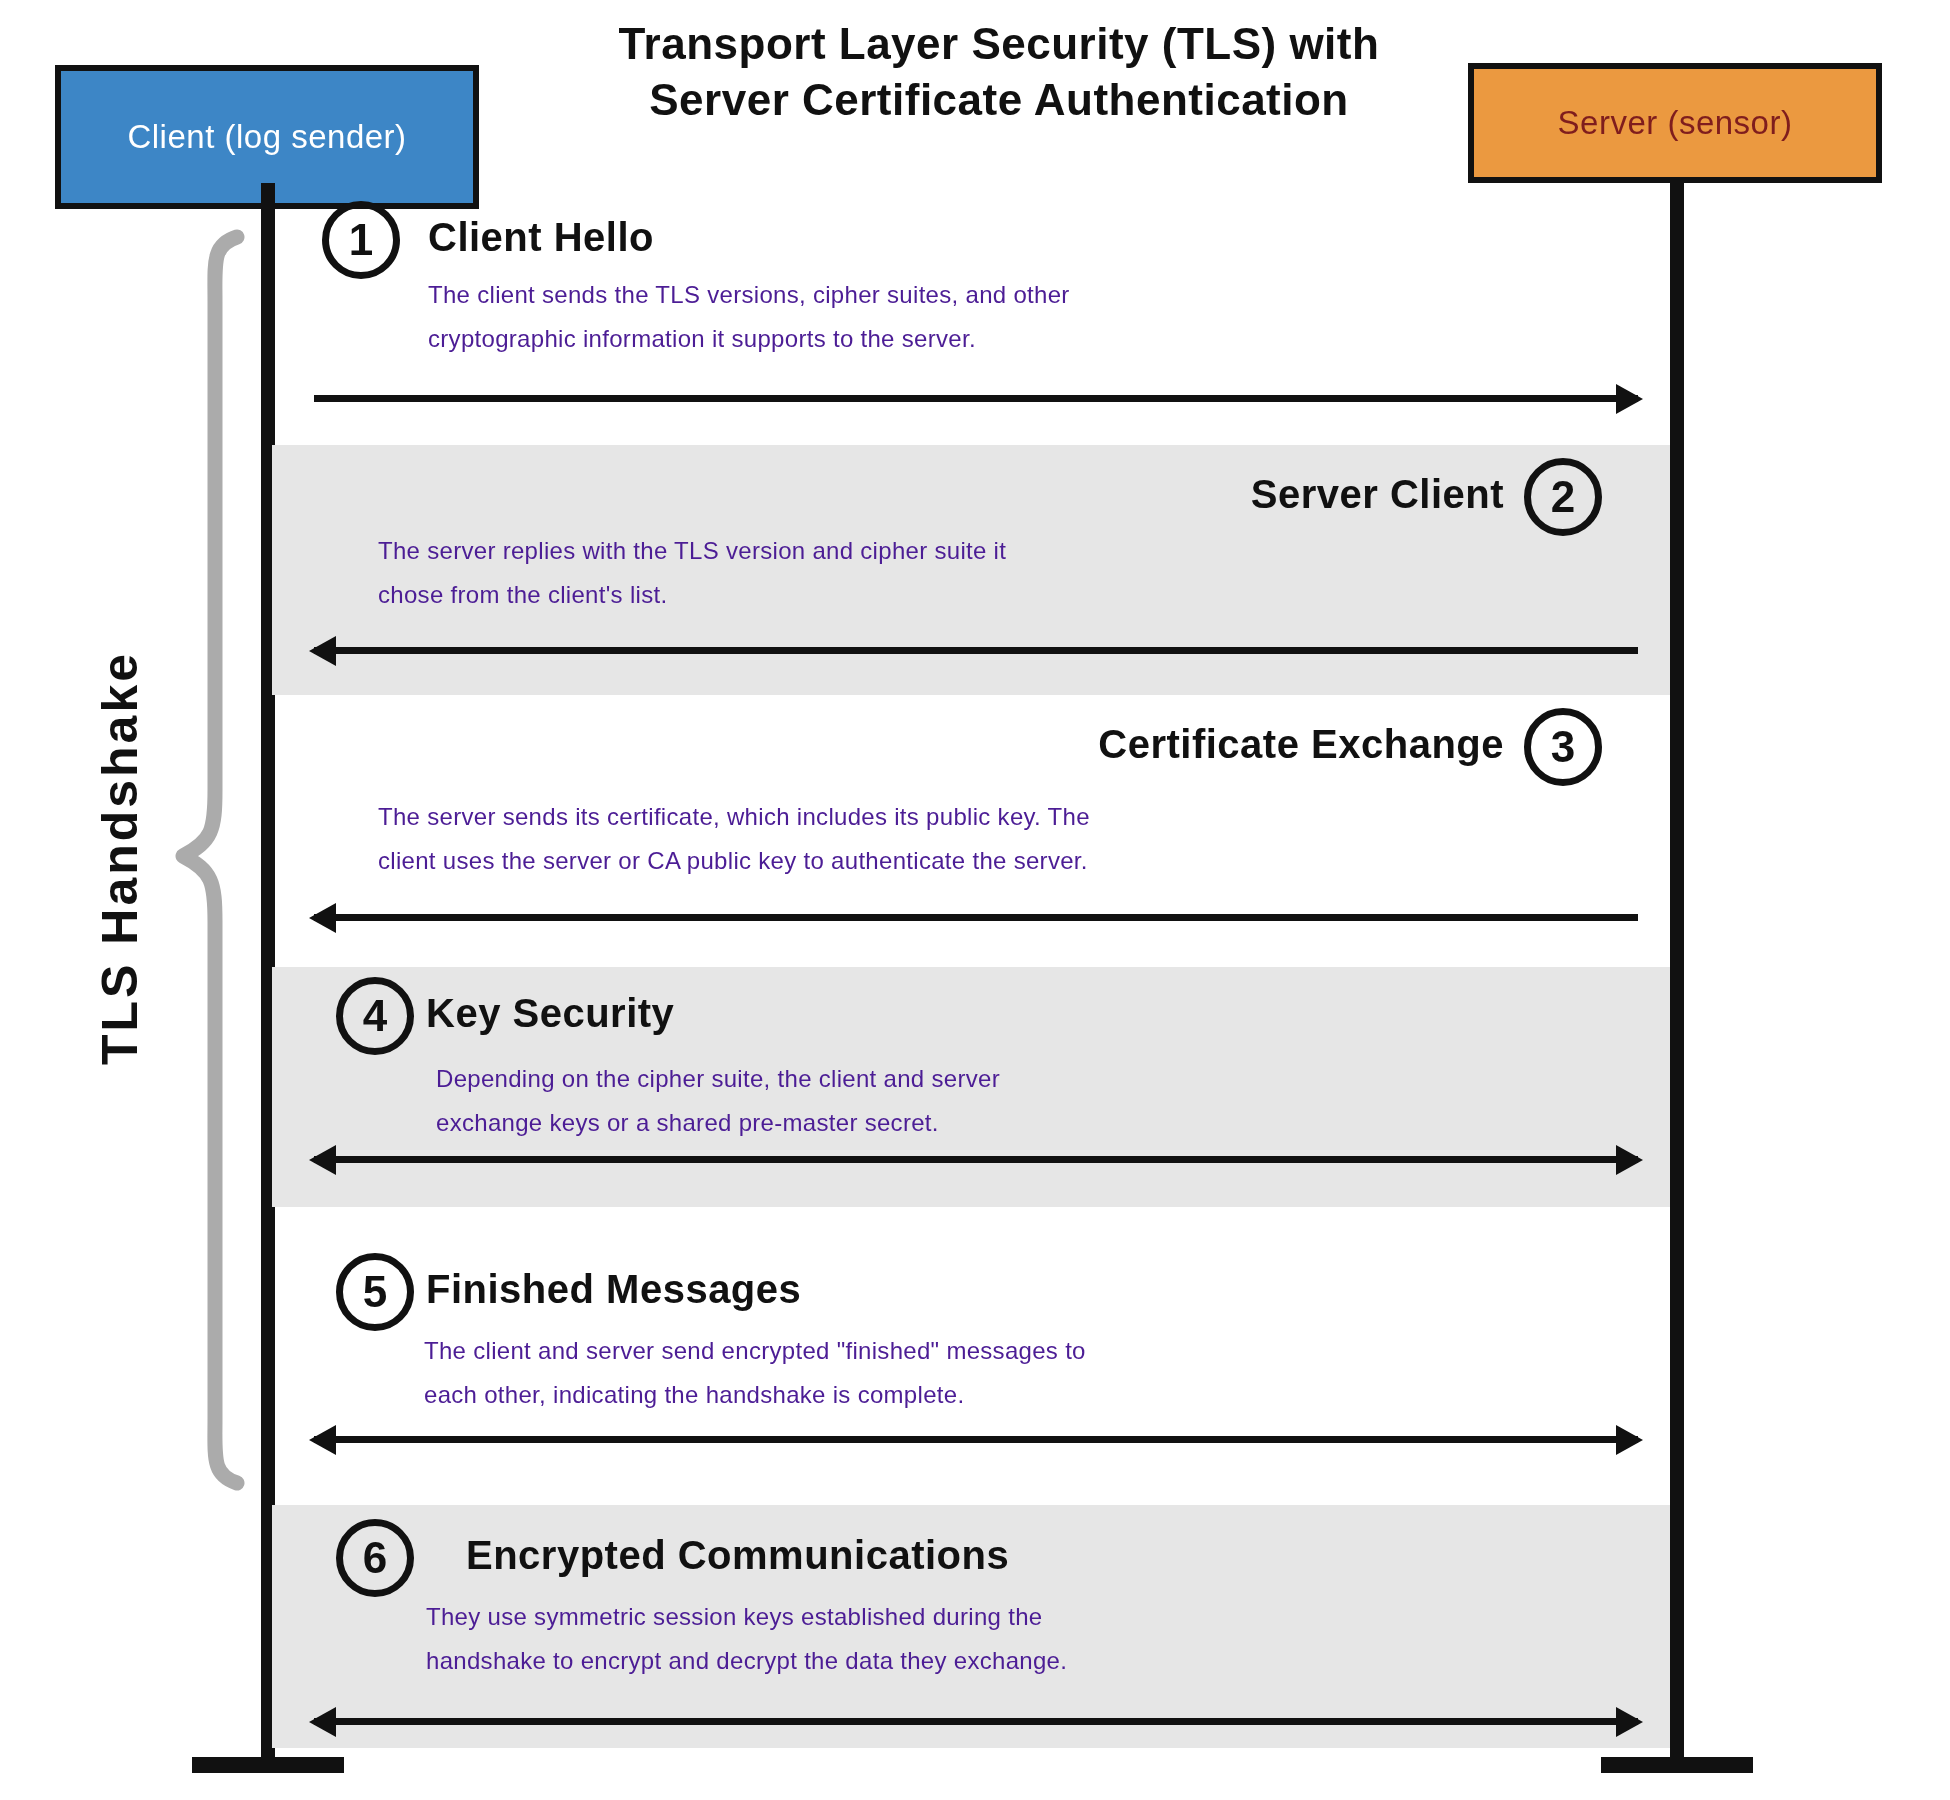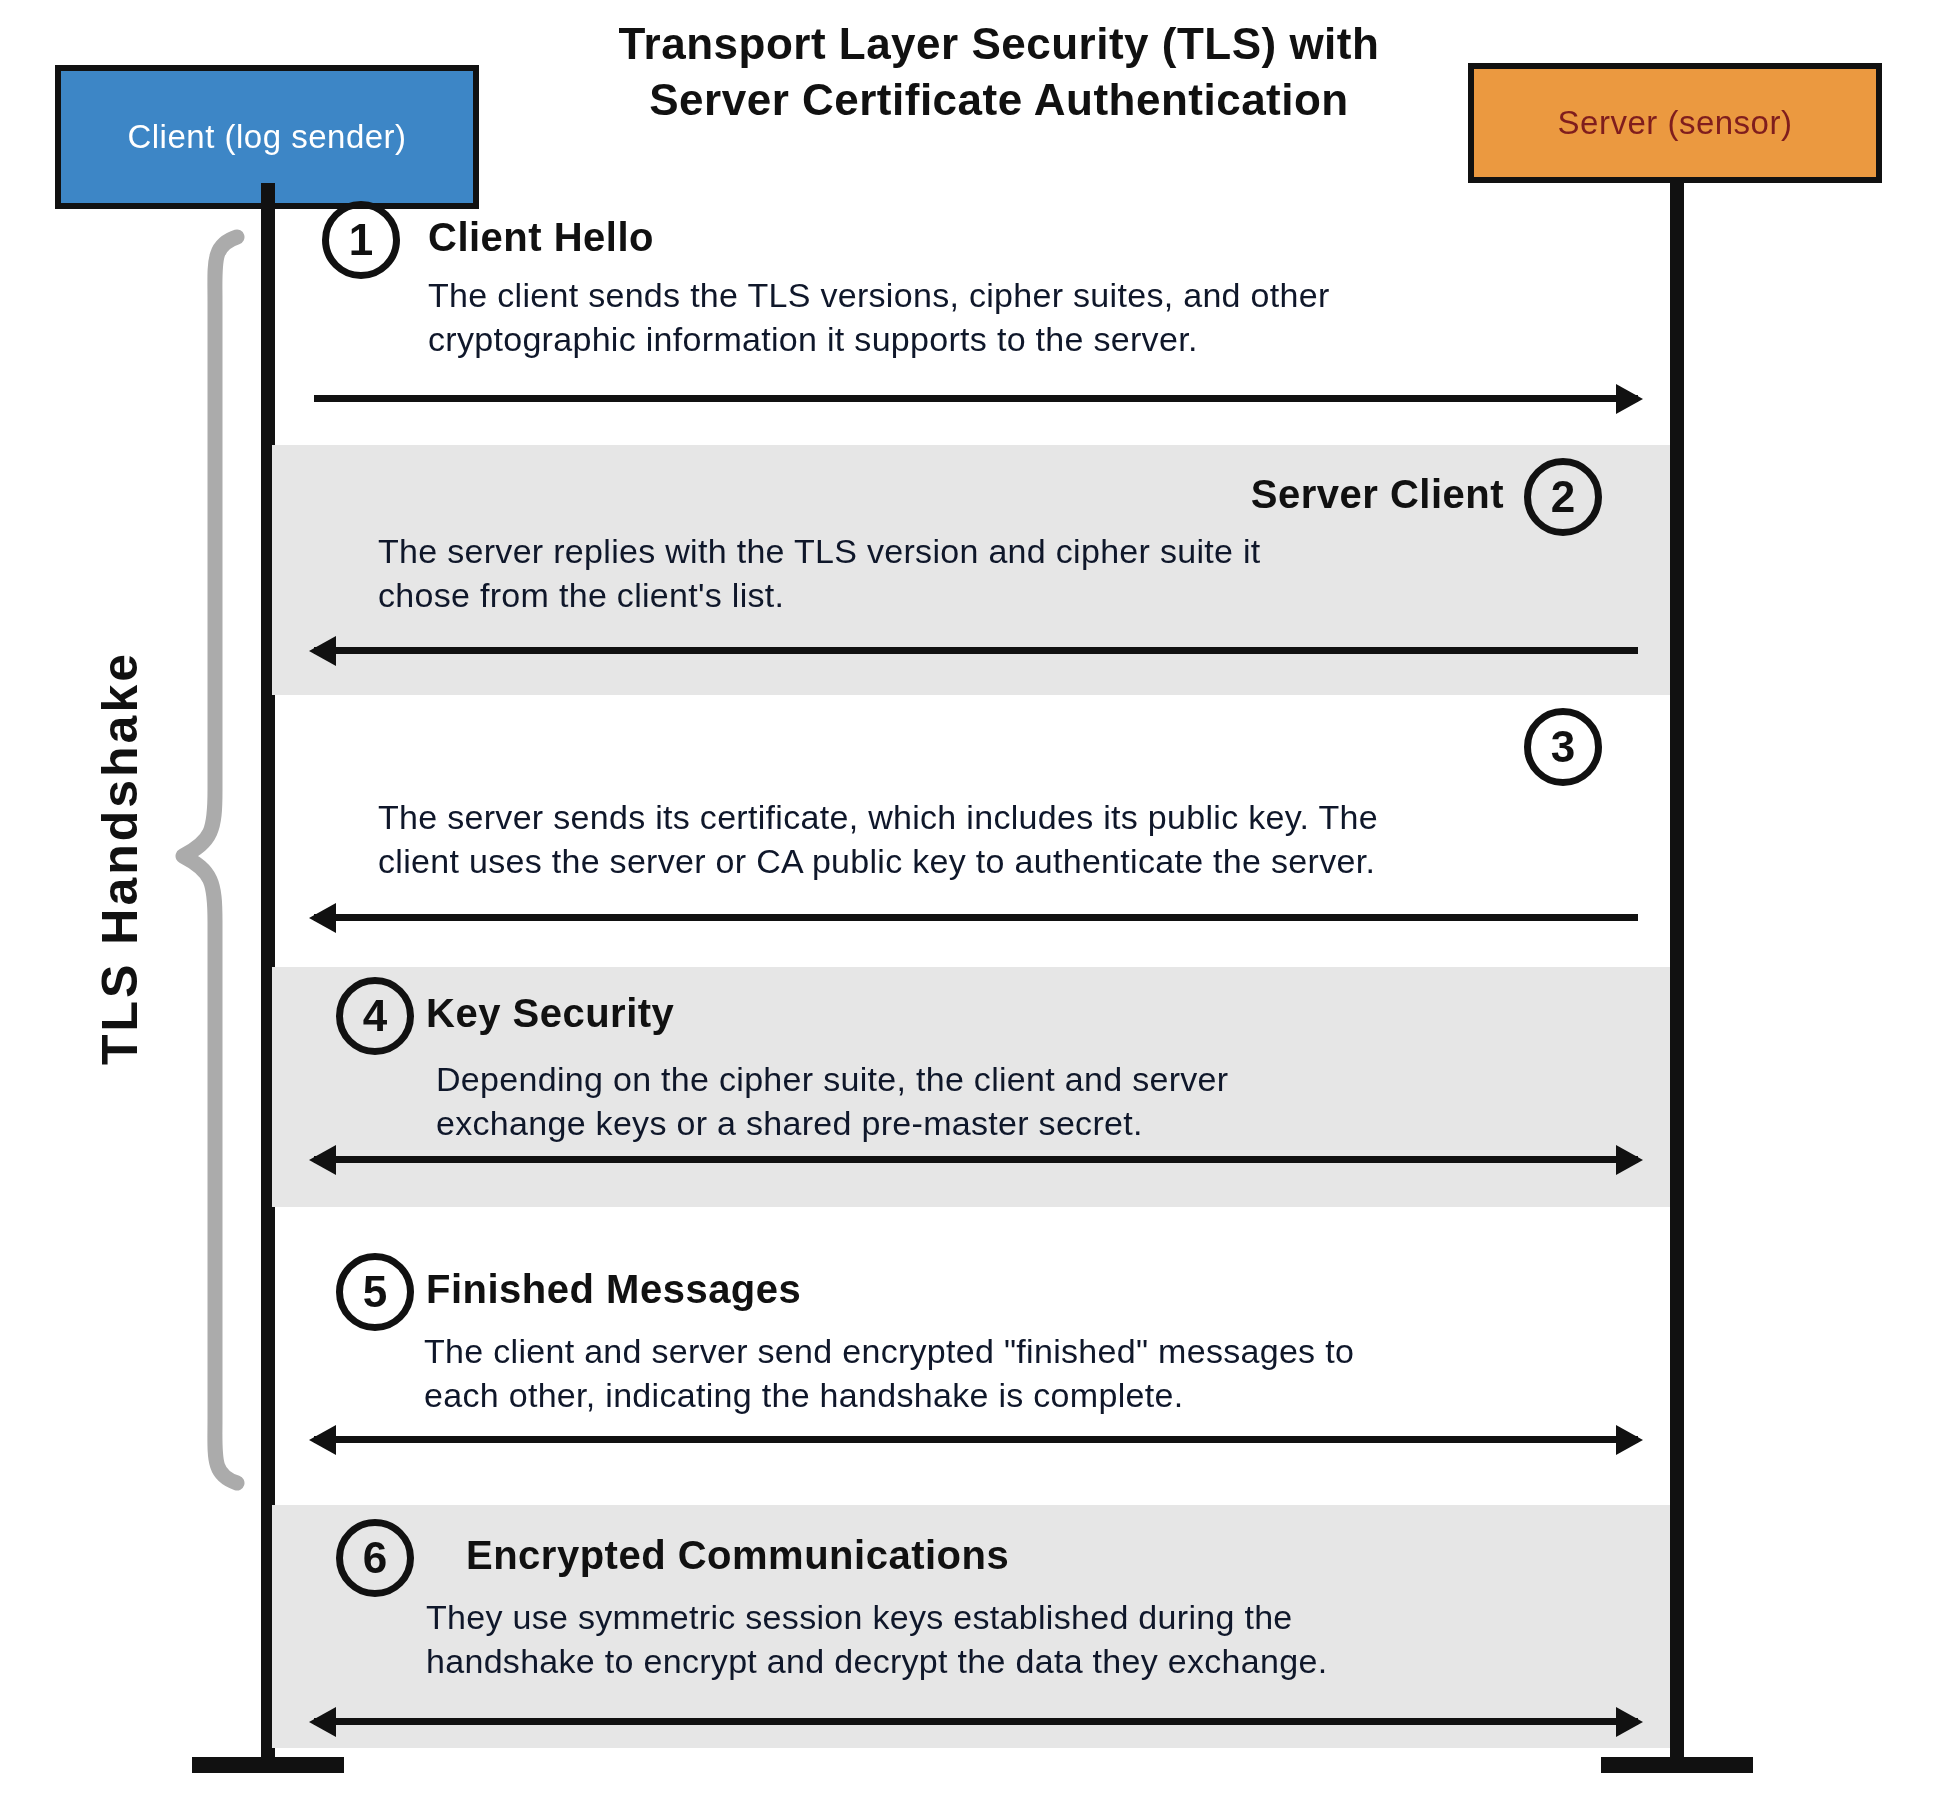--- a/index.html
+++ b/index.html
@@ -29,22 +29,22 @@
   
   .step{ position:absolute; left:272px; width:1398px; box-sizing:border-box; }
   .step.shaded{ background:var(--band-color,#e6e6e6); }
   .badge{
     position:absolute; width:64px; height:64px; border:7px solid #111; border-radius:50%;
     display:flex; align-items:center; justify-content:center;
     font-size:44px; font-weight:600;
   }
   .step-title{ position:absolute; font-size:40px; font-weight:700; letter-spacing:.5px; white-space:nowrap; }
   .step-desc{
-    position:absolute; font-size:34px; line-height:44px; letter-spacing:.3px;
-    white-space:pre-line; color:#0f172a;
+    position:absolute; font-size:24px; line-height:44px; letter-spacing:.3px;
+    white-space:pre-line; color:#4c1d95;
   }
   
   .arrow{ position:absolute; left:42px; right:32px; height:7px; background:#111; }
   .arrow::before, .arrow::after{
     content:none; position:absolute; top:50%; transform:translateY(-50%);
     width:0; height:0; border-top:15px solid transparent; border-bottom:15px solid transparent;
   }
   .arrow.dir-left::before, .arrow.dir-both::before{
     content:""; left:-5px; border-right:27px solid #111;
   }
@@ -118,20 +118,21 @@
     <div class="step-title">Server Client</div>
     <div class="step-desc">The server replies with the TLS version and cipher suite it
 chose from the client's list.</div>
     <div class="arrow dir-left"></div>
   </div>
 
   <div class="step s3">
     <div class="badge">
         <span>3</span>
       </div>
+    <div class="step-title">Certificate Exchange</div>
     <div class="step-desc">The server sends its certificate, which includes its public key. The
 client uses the server or CA public key to authenticate the server.</div>
     <div class="arrow dir-left"></div>
   </div>
 
   <div class="step s4 shaded">
     <div class="badge">
         <span>4</span>
       </div>
     <div class="step-title">Key Security</div>

